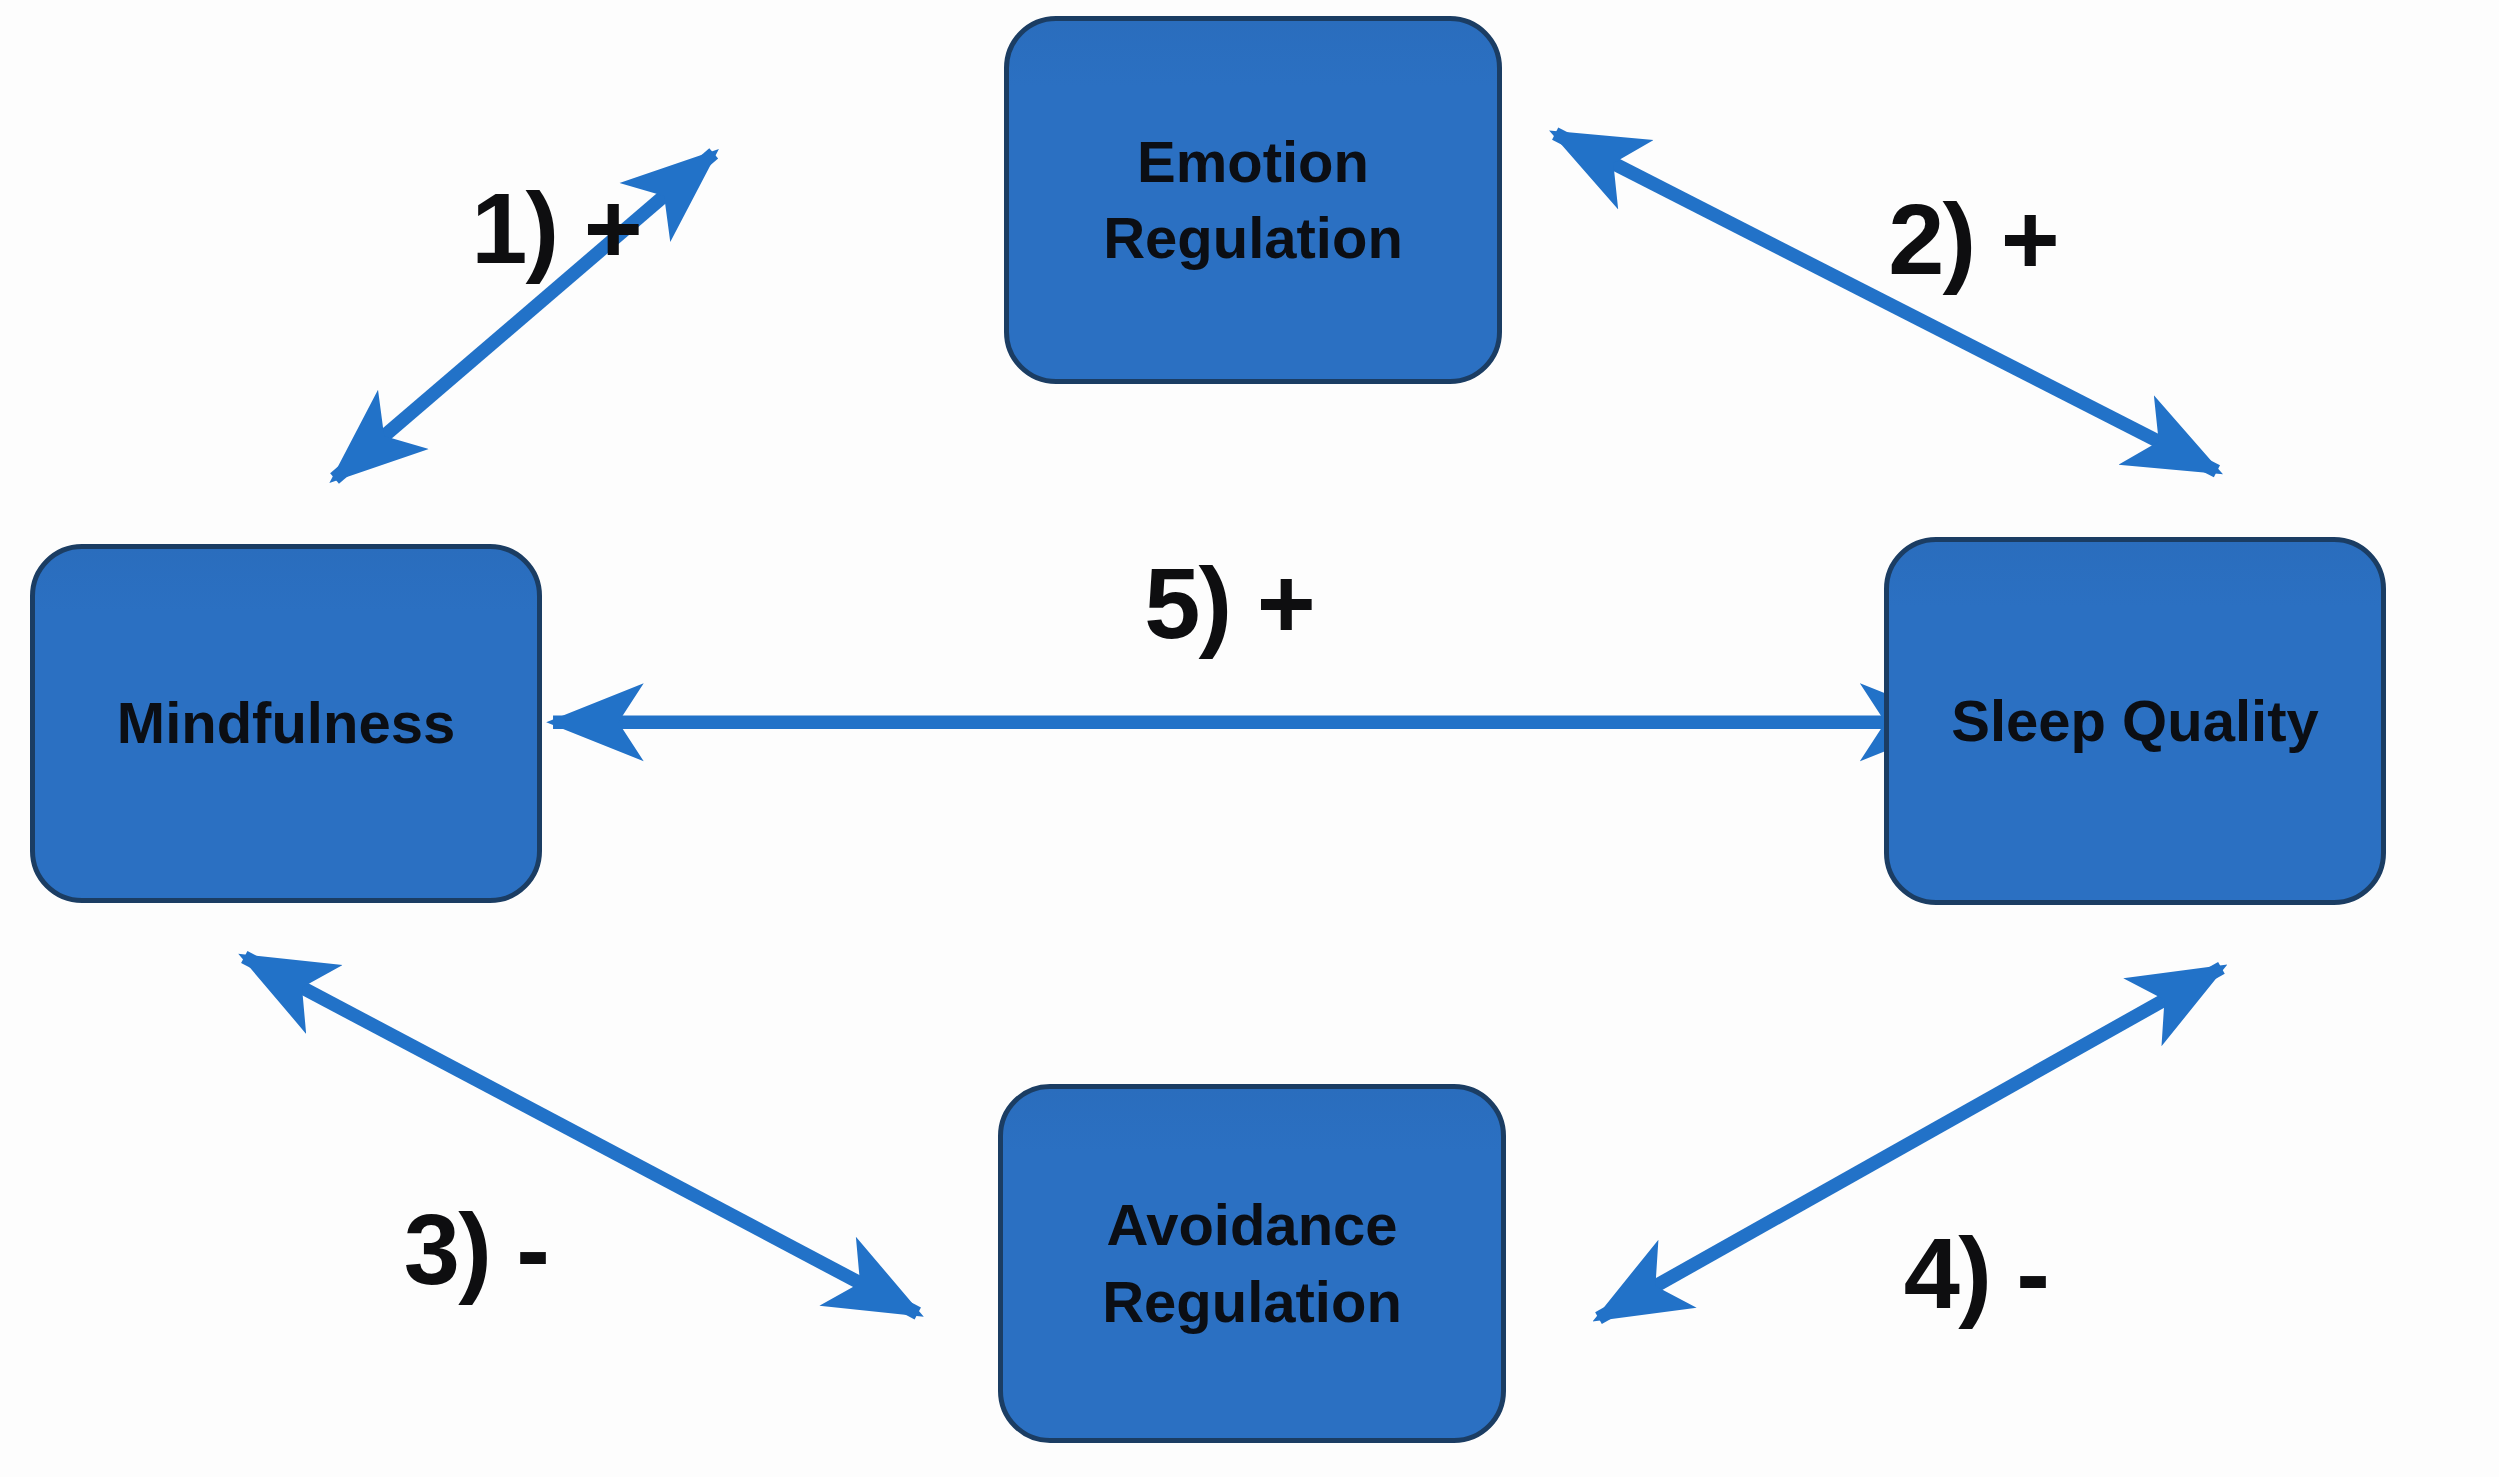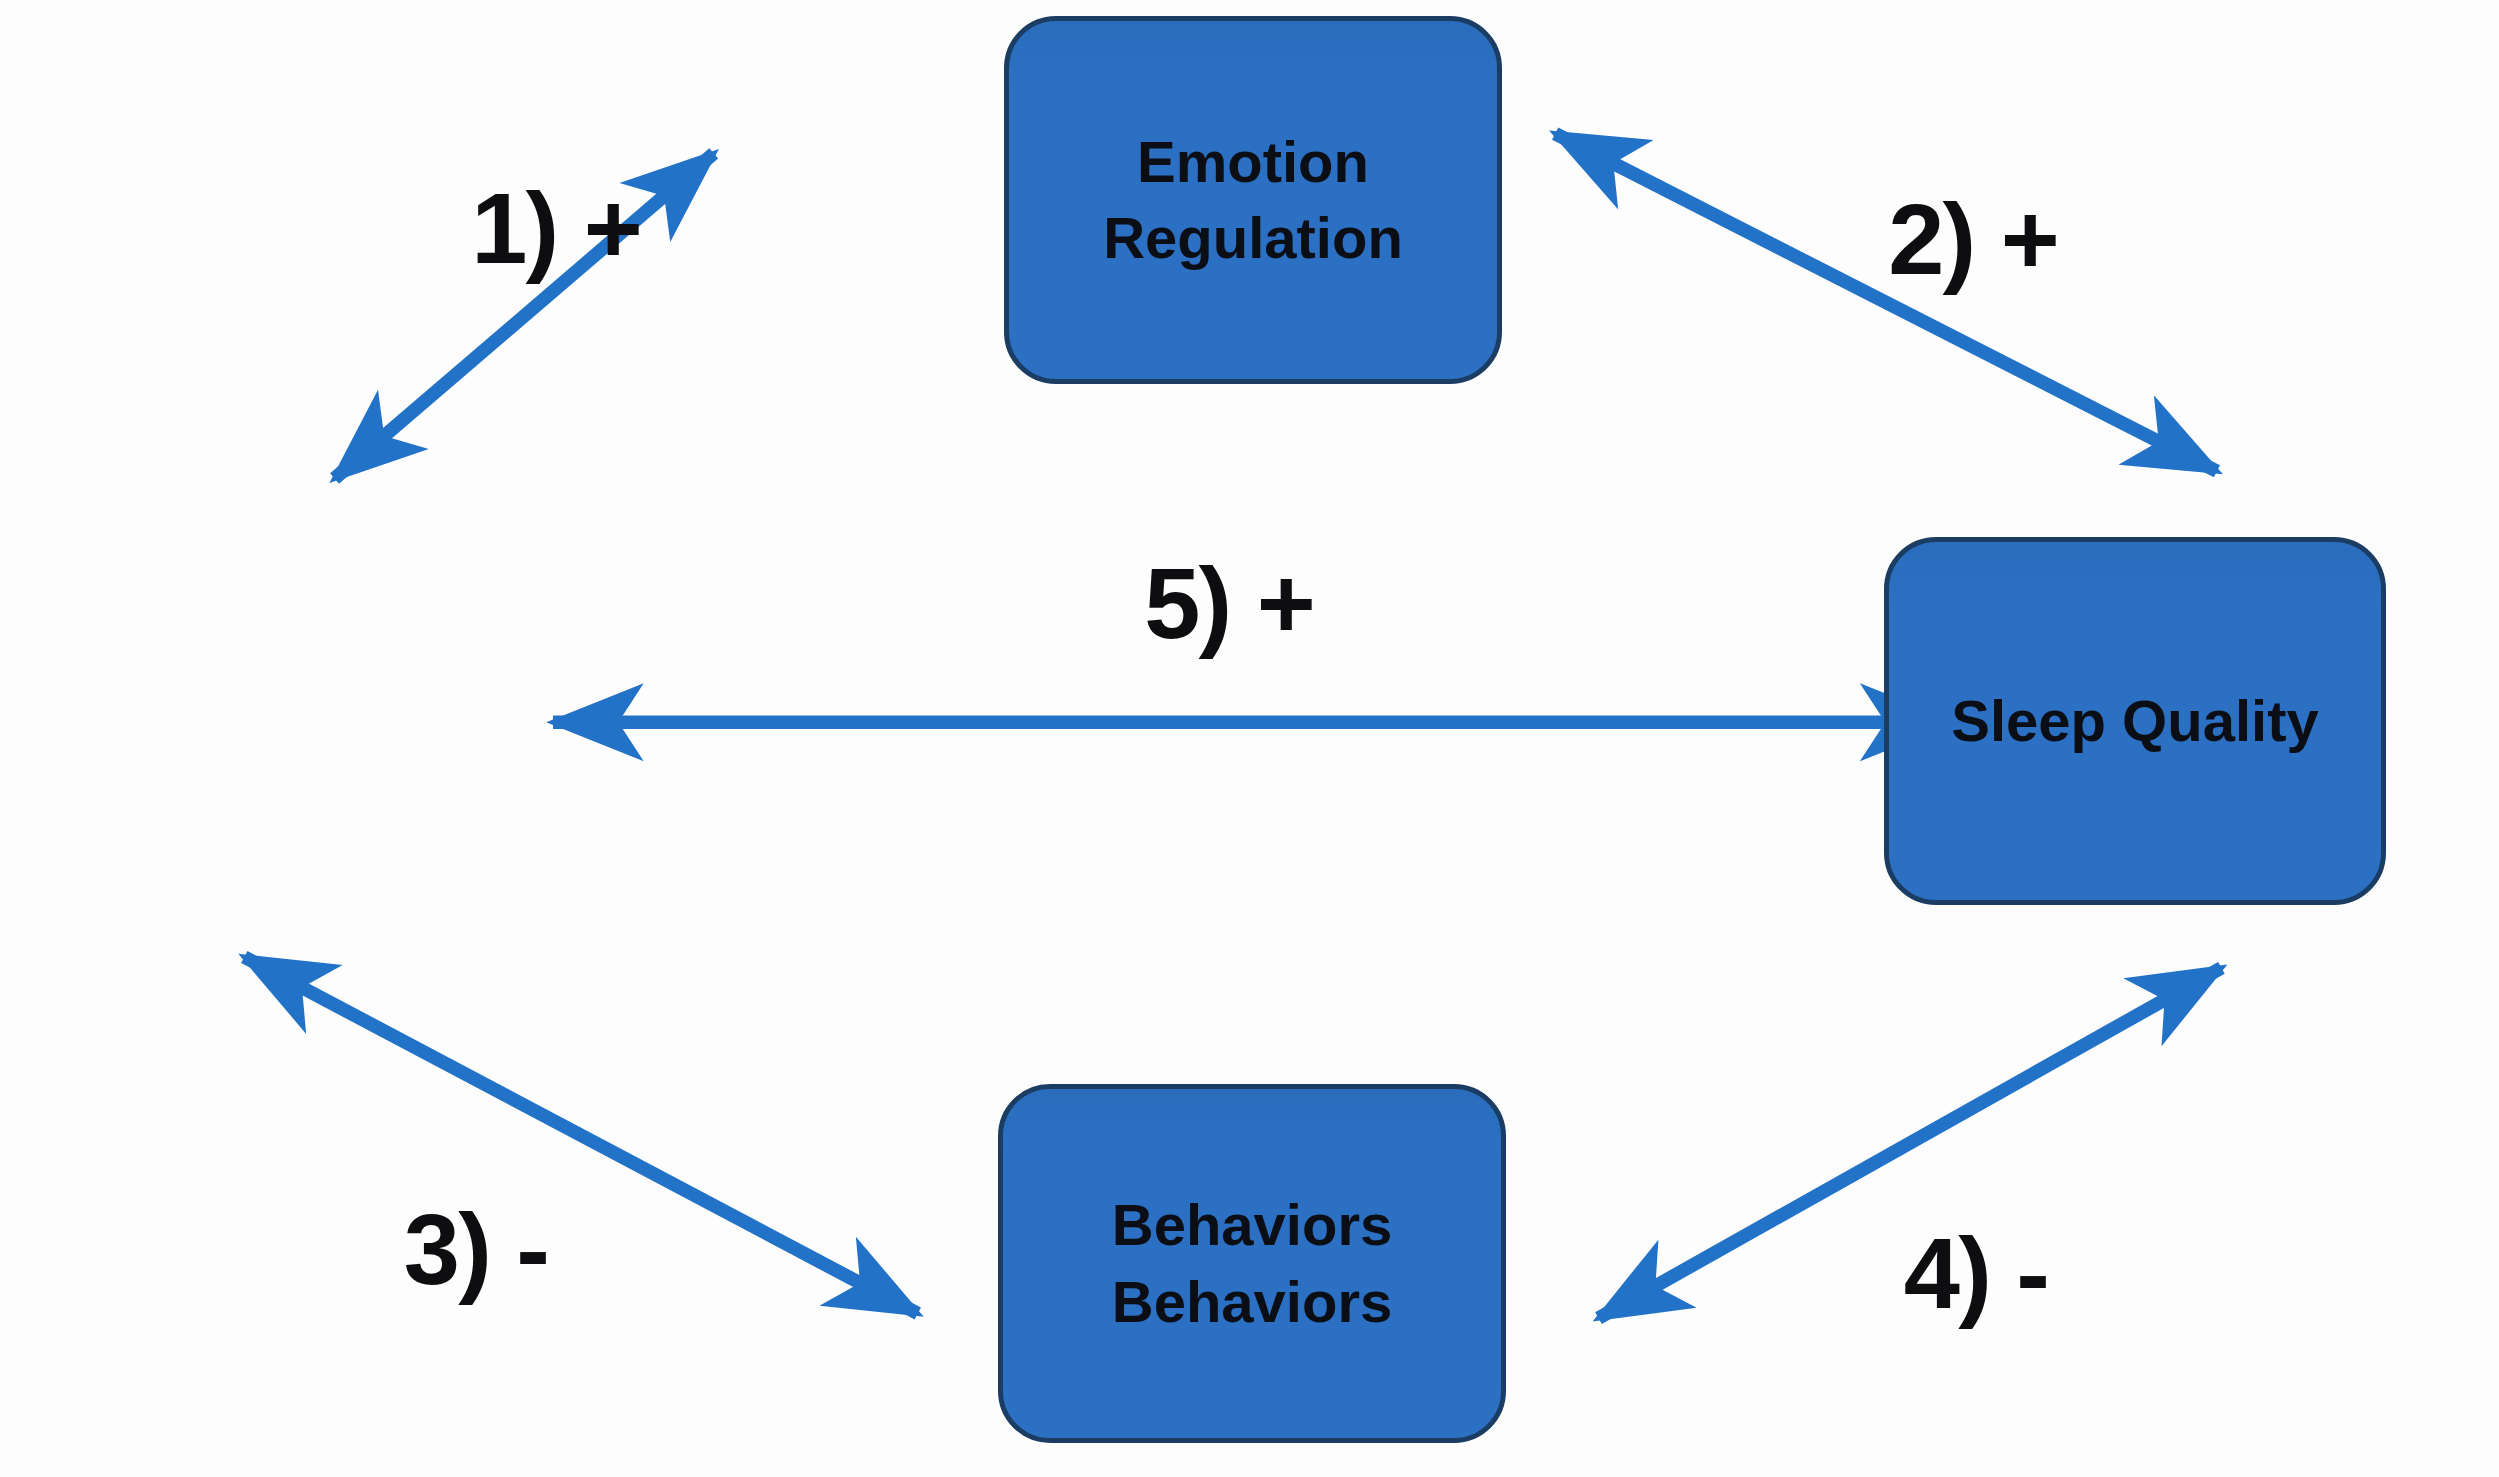--- a/index.html
+++ b/index.html
@@ -84,27 +84,30 @@
     <line x1="1722" y1="148" x2="2455" y2="522" marker-start="url(#arrowhead)" marker-end="url(#arrowhead)"></line>
     <line x1="270" y1="1060" x2="1016" y2="1455" marker-start="url(#arrowhead)" marker-end="url(#arrowhead)"></line>
     <line x1="1770" y1="1460" x2="2460" y2="1072" marker-start="url(#arrowhead)" marker-end="url(#arrowhead)"></line>
     <line x1="612" y1="800" x2="2160" y2="800" marker-start="url(#arrowhead)" marker-end="url(#arrowhead)"></line>
   </svg>
 
   <div class="node" id="node-emotion-regulation">
     <span>Emotion Regulation</span>
   </div>
 
+  <div class="node" id="node-mindfulness">
+    <span>Mindfulness</span>
+  </div>
 
   <div class="node" id="node-sleep-quality">
     <span>Sleep Quality</span>
   </div>
 
   <div class="node" id="node-avoidance-behaviors">
-    <span>Behaviors Behaviors</span>
+    <span>Avoidance Regulation</span>
   </div>
 
   <div class="edge-label" id="edge-label-1">1) +</div>
   <div class="edge-label" id="edge-label-2">2) +</div>
   <div class="edge-label" id="edge-label-3">3) -</div>
   <div class="edge-label" id="edge-label-4">4) -</div>
   <div class="edge-label" id="edge-label-5">5) +</div>
 
 </div>
 

